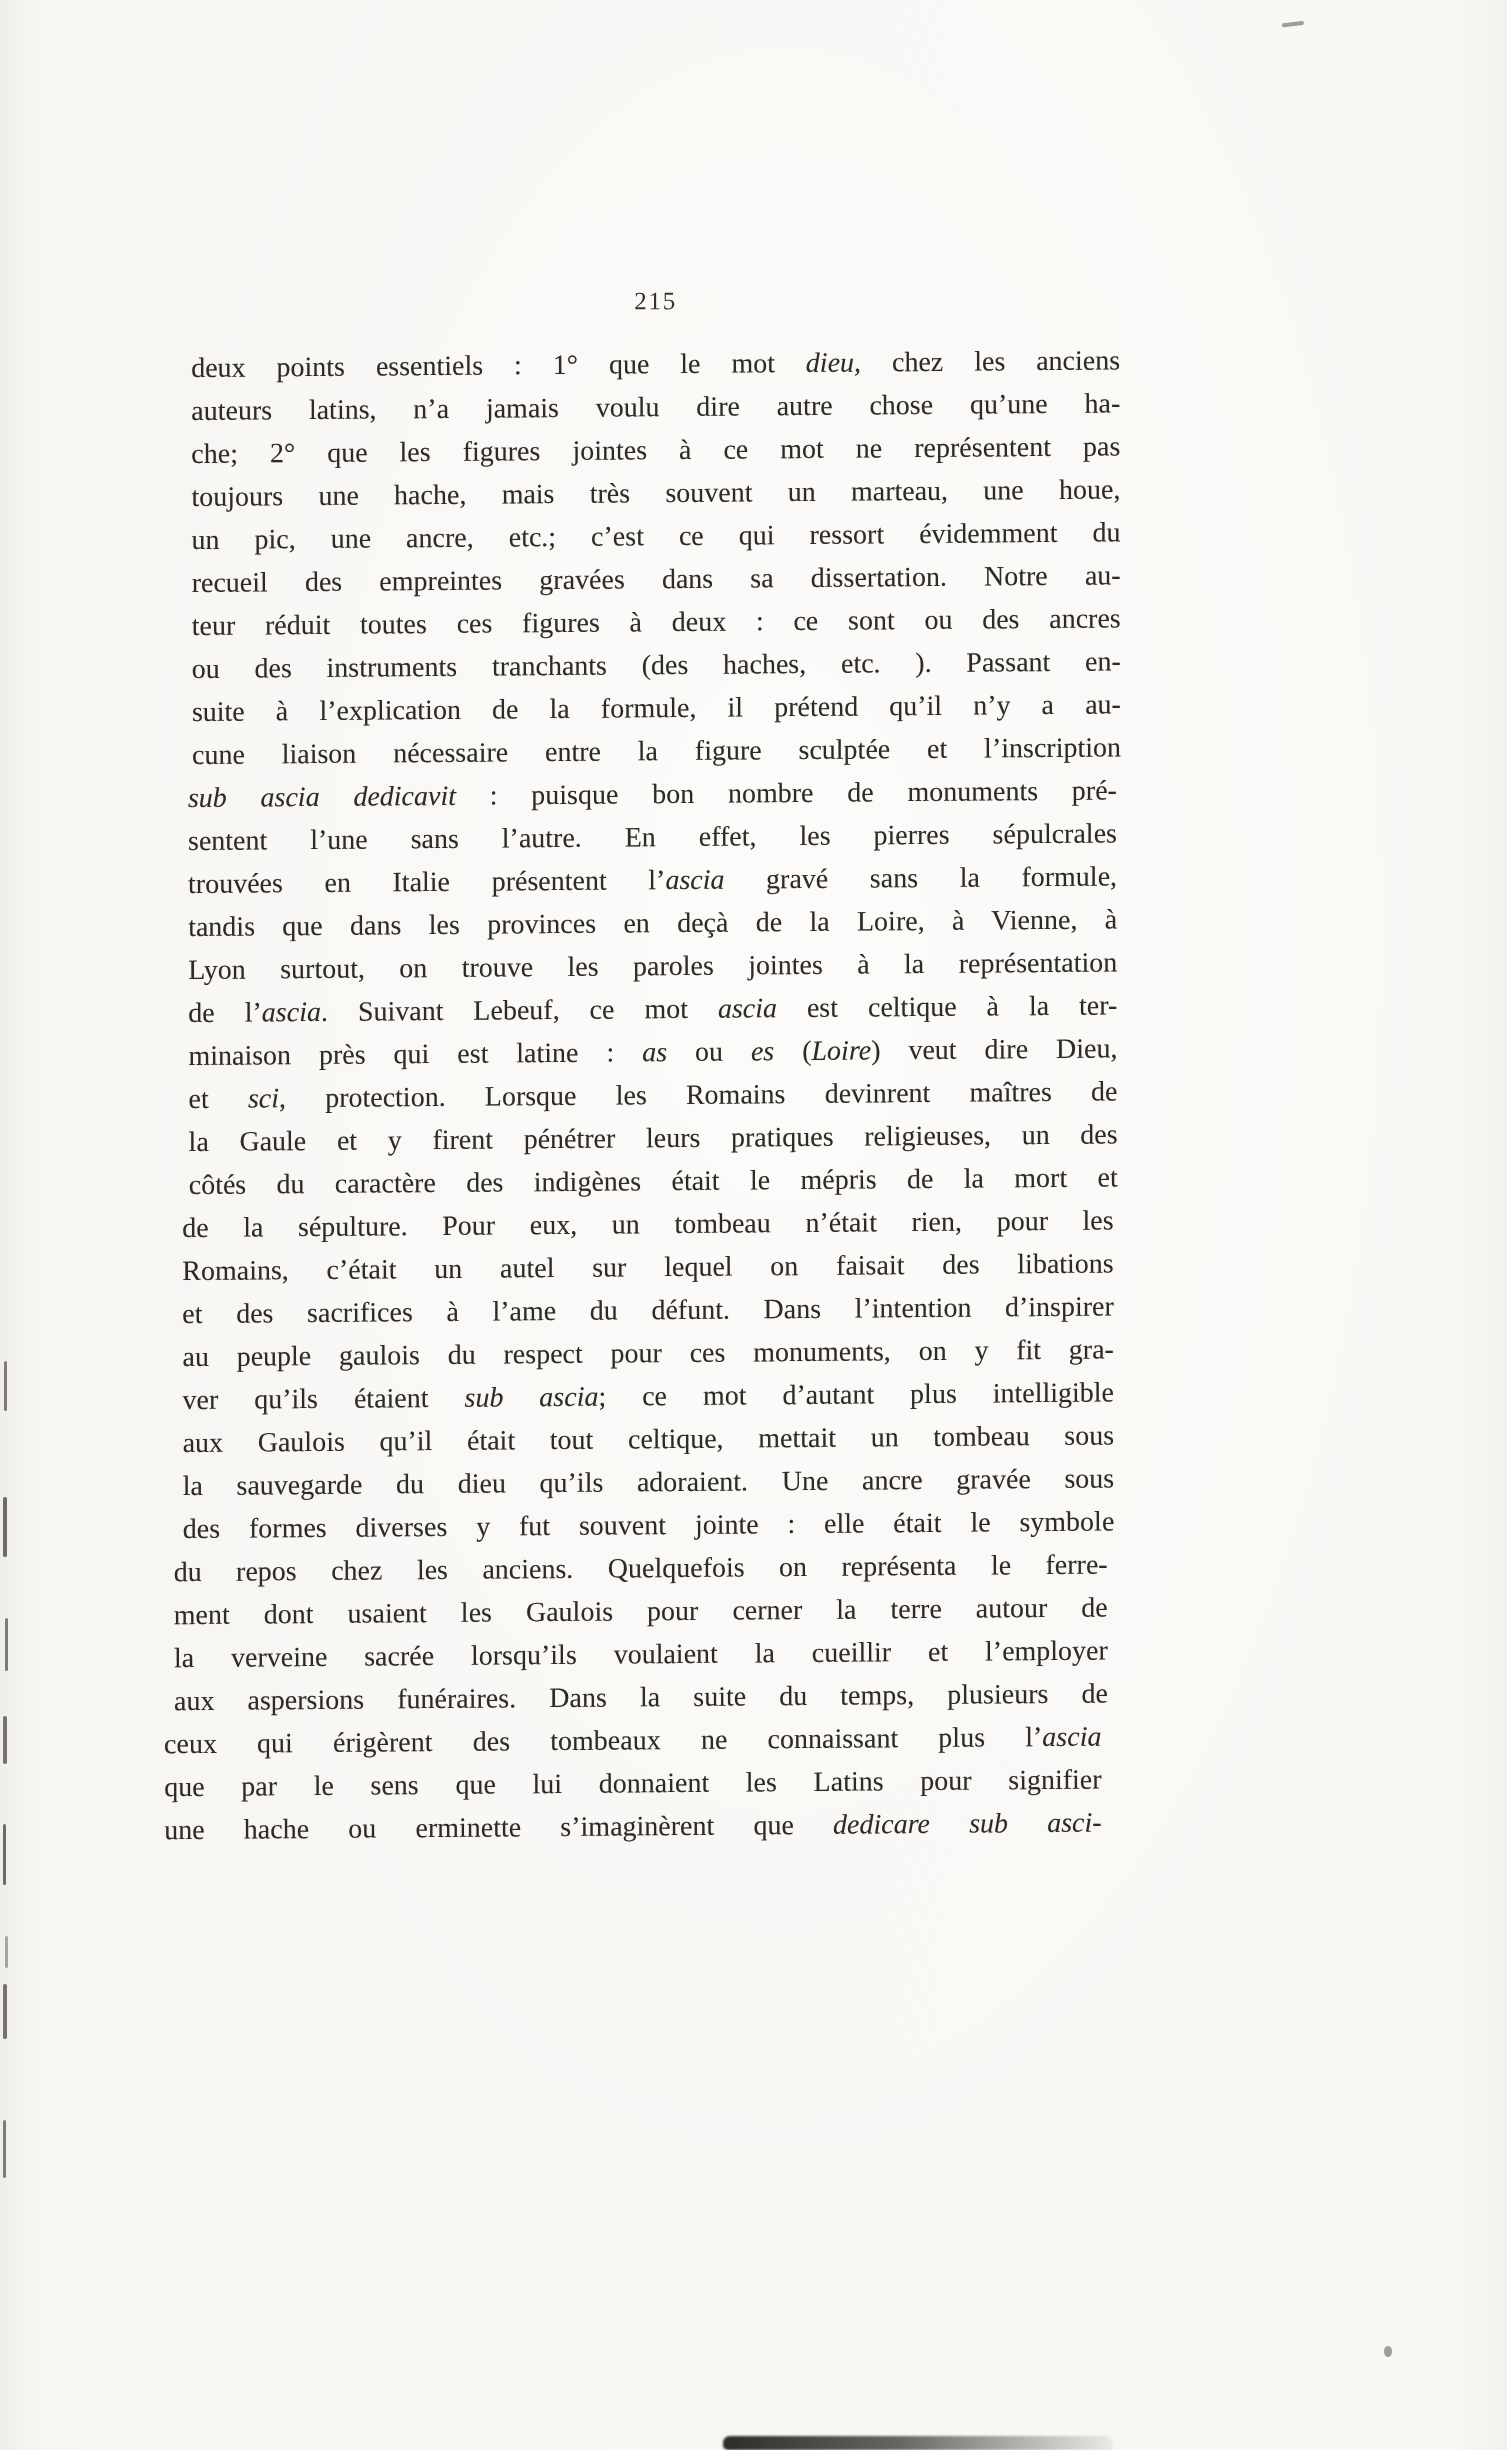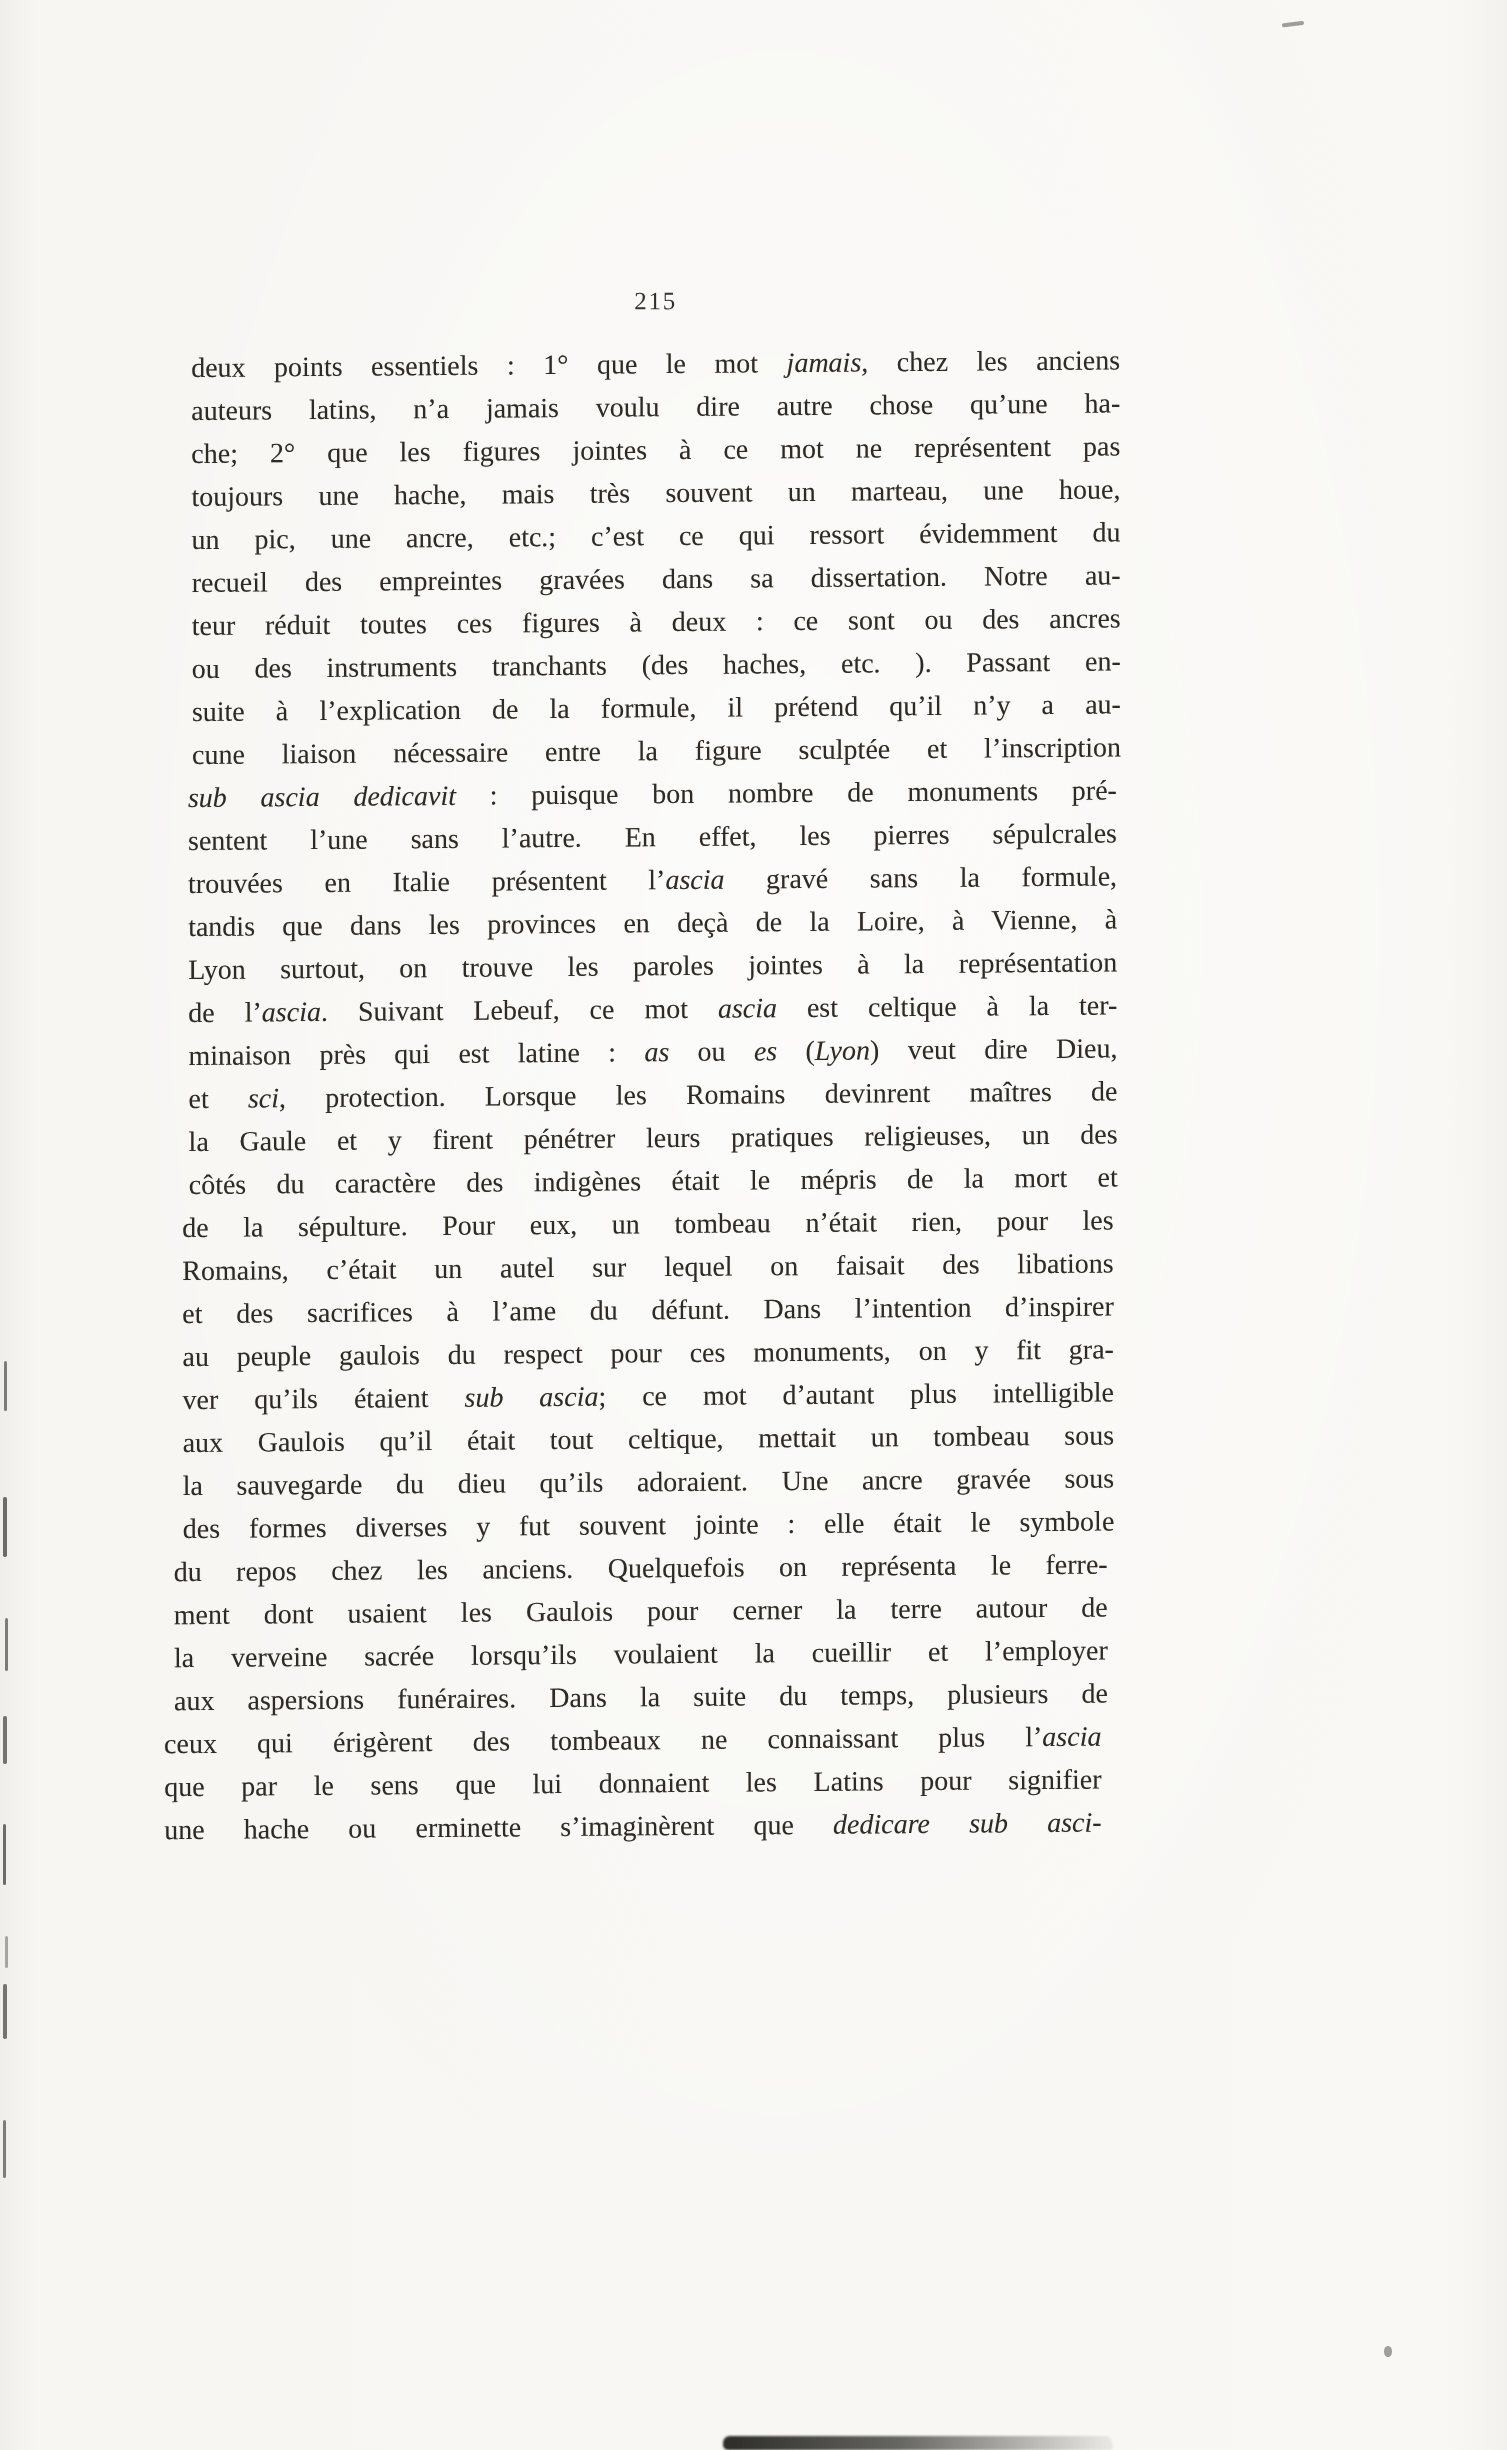--- a/index.html
+++ b/index.html
@@ -92,37 +92,37 @@
     border-radius: 6.6px 8.3px 3.3px 5px;
     filter: blur(1.2px);
   }
 </style>
 </head>
 <body>
 
 <div class="text-block">
   <div class="page-number">215</div>
   <div id="lines">
-      <div class="line"><span>deux points essentiels : 1° que le mot </span><span class="it">jamais,</span><span> chez les anciens</span></div>
+      <div class="line"><span>deux points essentiels : 1° que le mot </span><span class="it">dieu,</span><span> chez les anciens</span></div>
       <div class="line"><span>auteurs latins, n’a jamais voulu dire autre chose qu’une ha-</span></div>
       <div class="line"><span>che; 2° que les figures jointes à ce mot ne représentent pas</span></div>
       <div class="line"><span>toujours une hache, mais très souvent un marteau, une houe,</span></div>
       <div class="line"><span>un pic, une ancre, etc.; c’est ce qui ressort évidemment du</span></div>
       <div class="line"><span>recueil des empreintes gravées dans sa dissertation. Notre au-</span></div>
       <div class="line"><span>teur réduit toutes ces figures à deux : ce sont ou des ancres</span></div>
       <div class="line"><span>ou des instruments tranchants (des haches, etc. ). Passant en-</span></div>
       <div class="line"><span>suite à l’explication de la formule, il prétend qu’il n’y a au-</span></div>
       <div class="line"><span>cune liaison nécessaire entre la figure sculptée et l’inscription</span></div>
       <div class="line"><span class="it">sub ascia dedicavit</span><span> : puisque bon nombre de monuments pré-</span></div>
       <div class="line"><span>sentent l’une sans l’autre. En effet, les pierres sépulcrales</span></div>
       <div class="line"><span>trouvées en Italie présentent l’</span><span class="it">ascia</span><span> gravé sans la formule,</span></div>
       <div class="line"><span>tandis que dans les provinces en deçà de la Loire, à Vienne, à</span></div>
       <div class="line"><span>Lyon surtout, on trouve les paroles jointes à la représentation</span></div>
       <div class="line"><span>de l’</span><span class="it">ascia</span><span>. Suivant Lebeuf, ce mot </span><span class="it">ascia</span><span> est celtique à la ter-</span></div>
-      <div class="line"><span>minaison près qui est latine : </span><span class="it">as</span><span> ou </span><span class="it">es</span><span> (</span><span class="it">Lyon</span><span>) veut dire Dieu,</span></div>
+      <div class="line"><span>minaison près qui est latine : </span><span class="it">as</span><span> ou </span><span class="it">es</span><span> (</span><span class="it">Loire</span><span>) veut dire Dieu,</span></div>
       <div class="line"><span>et </span><span class="it">sci</span><span>, protection. Lorsque les Romains devinrent maîtres de</span></div>
       <div class="line"><span>la Gaule et y firent pénétrer leurs pratiques religieuses, un des</span></div>
       <div class="line"><span>côtés du caractère des indigènes était le mépris de la mort et</span></div>
       <div class="line"><span>de la sépulture. Pour eux, un tombeau n’était rien, pour les</span></div>
       <div class="line"><span>Romains, c’était un autel sur lequel on faisait des libations</span></div>
       <div class="line"><span>et des sacrifices à l’ame du défunt. Dans l’intention d’inspirer</span></div>
       <div class="line"><span>au peuple gaulois du respect pour ces monuments, on y fit gra-</span></div>
       <div class="line"><span>ver qu’ils étaient </span><span class="it">sub ascia</span><span>; ce mot d’autant plus intelligible</span></div>
       <div class="line"><span>aux Gaulois qu’il était tout celtique, mettait un tombeau sous</span></div>
       <div class="line"><span>la sauvegarde du dieu qu’ils adoraient. Une ancre gravée sous</span></div>

